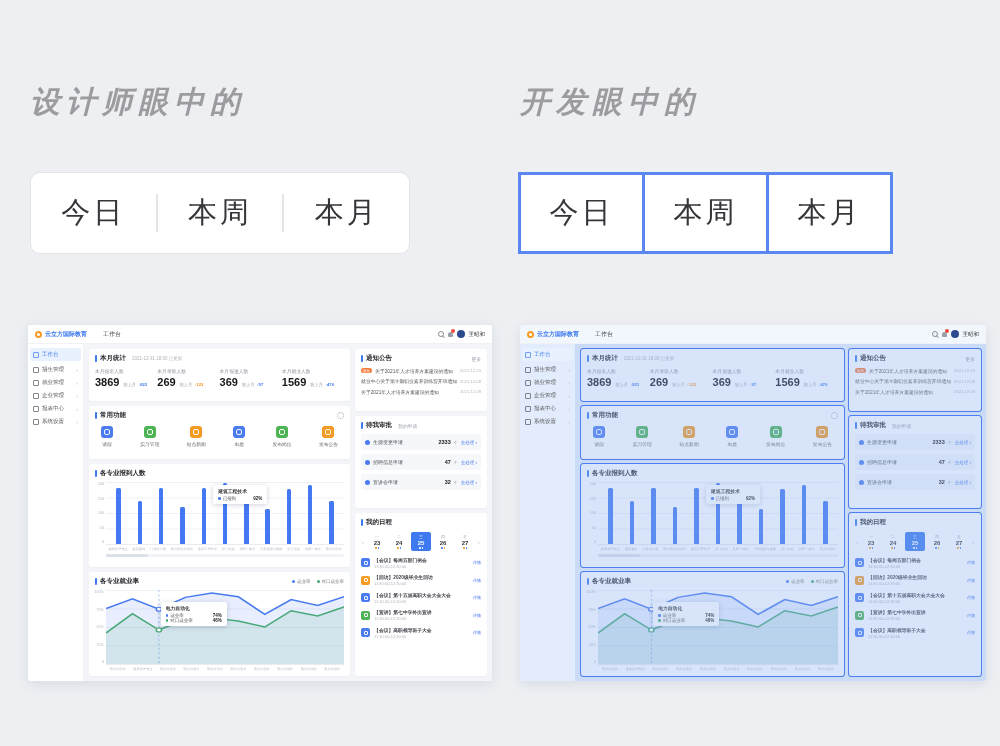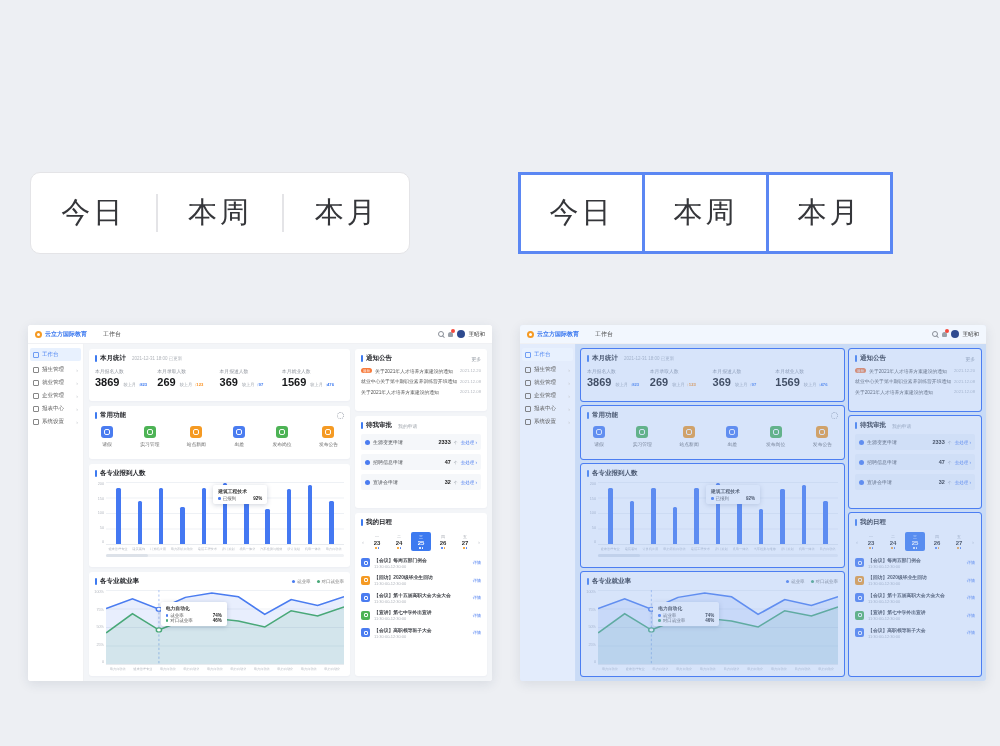--- a/index.html
+++ b/index.html
@@ -157,20 +157,22 @@
   .dev-mode .sidebar{background:#e3ecfc;border-right-color:#cbdcf7}
   .dev-mode .content{background:#c9dbf6}
   .dev-mode .module{position:relative}
   .dev-mode .module::after{content:"";position:absolute;inset:-1px;background:rgba(140,178,240,.35);
     border:1.5px solid #4c7ef2;pointer-events:none;border-radius:3px;z-index:5}
 </style>
 </head>
 <body>
 
 <div class="canvas">
+  <div class="heading h-left">设计师眼中的</div>
+  <div class="heading h-right">开发眼中的</div>
 
   <div class="seg">
     <div class="seg-item">今日</div>
     <i class="seg-div"></i>
     <div class="seg-item">本周</div>
     <i class="seg-div"></i>
     <div class="seg-item">本月</div>
   </div>
 
   <div class="devseg">

